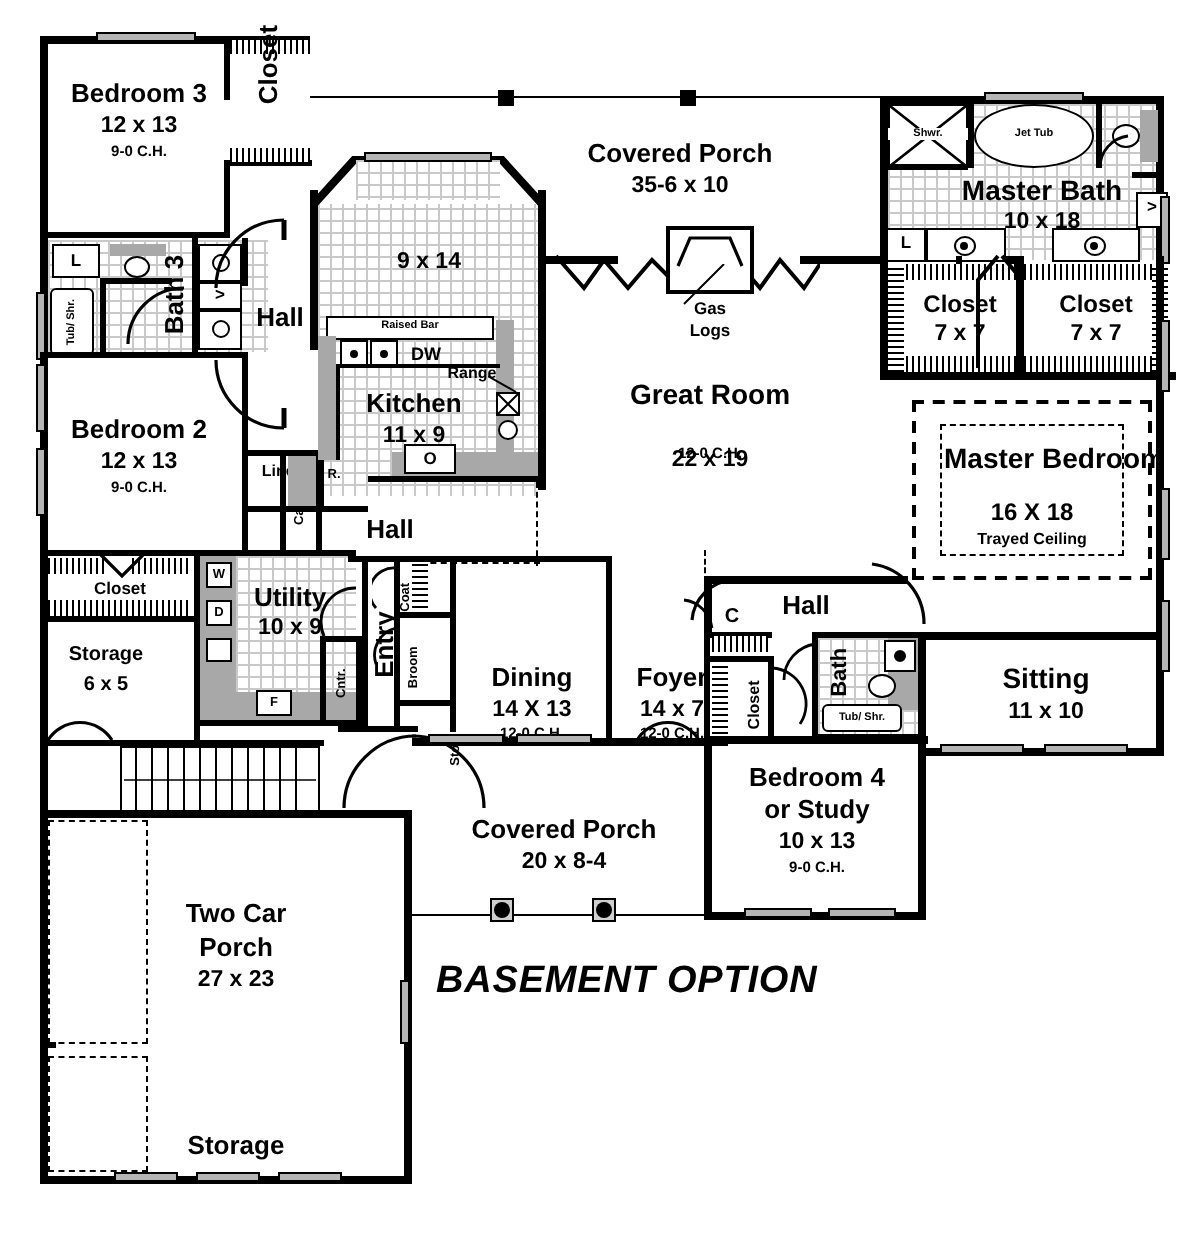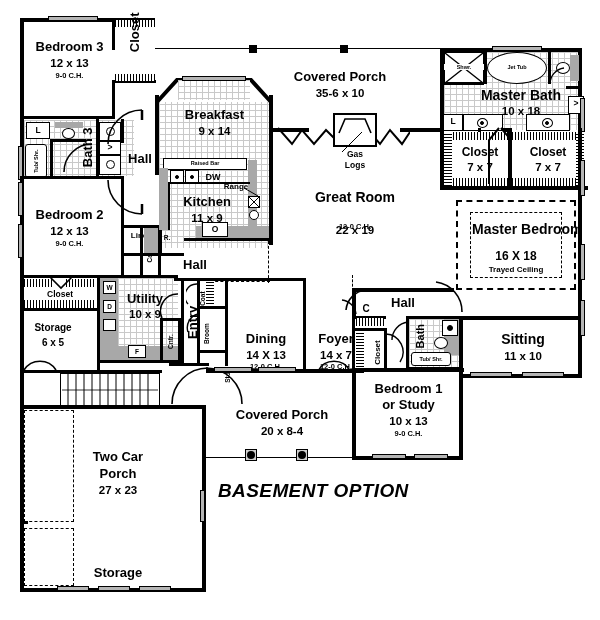--- a/index.html
+++ b/index.html
@@ -176,21 +176,20 @@
 
   <div class="w" style="left:155px;top:95px;width:4px;height:80px;"></div>
   <div class="tile" style="left:159px;top:98px;width:110px;height:150px;"></div>
 
   <svg style="position:absolute;left:155px;top:74px;width:120px;height:30px;">
     <path d="M2,28 L22,6 L96,6 L116,28" fill="#fff" stroke="#000" stroke-width="4"></path>
   </svg>
   <div class="tile" style="left:178px;top:80px;width:72px;height:20px;"></div>
   <div class="win" style="left:182px;top:76px;width:64px;height:5px;"></div>
   <div class="w" style="left:269px;top:95px;width:4px;height:150px;"></div>
-  <div class="lbl nm" style="left:162px;top:108px;width:105px;">Breakfast</div>
   <div class="lbl dim" style="left:162px;top:125px;width:105px;">9 x 14</div>
 
   <div class="box" style="left:163px;top:158px;width:84px;height:12px;"></div>
   <div class="lbl tiny" style="left:163px;top:160px;width:84px;">Raised Bar</div>
   <div class="box" style="left:170px;top:170px;width:14px;height:13px;"></div>
   <div class="circ" style="left:175px;top:175px;width:4px;height:4px;background:#000;"></div>
   <div class="box" style="left:185px;top:170px;width:14px;height:13px;"></div>
   <div class="circ" style="left:190px;top:175px;width:4px;height:4px;background:#000;"></div>
   <div class="lbl sm" style="left:200px;top:172px;width:26px;font-size:9px;">DW</div>
   <div class="wt" style="left:163px;top:170px;width:2px;height:14px;"></div>
@@ -418,21 +417,21 @@
   <div class="w" style="left:459px;top:374px;width:123px;height:4px;"></div>
   <div class="win" style="left:470px;top:372px;width:42px;height:5px;"></div>
   <div class="win" style="left:522px;top:372px;width:42px;height:5px;"></div>
 
   <div class="w" style="left:352px;top:368px;width:112px;height:4px;"></div>
   <div class="w" style="left:352px;top:368px;width:4px;height:92px;"></div>
   <div class="w" style="left:459px;top:320px;width:4px;height:140px;"></div>
   <div class="w" style="left:352px;top:456px;width:111px;height:4px;"></div>
   <div class="win" style="left:372px;top:454px;width:34px;height:5px;"></div>
   <div class="win" style="left:414px;top:454px;width:34px;height:5px;"></div>
-  <div class="lbl nm" style="left:356px;top:382px;width:105px;">Bedroom 1</div>
+  <div class="lbl nm" style="left:356px;top:382px;width:105px;">Bedroom 4</div>
   <div class="lbl nm" style="left:356px;top:398px;width:105px;">or Study</div>
   <div class="lbl dim" style="left:356px;top:415px;width:105px;">10 x 13</div>
   <div class="lbl ch" style="left:356px;top:430px;width:105px;">9-0 C.H.</div>
 
   <div class="wt" style="left:206px;top:457px;width:148px;height:1px;"></div>
   <div class="box" style="left:245px;top:449px;width:12px;height:12px;background:#cfcfcf;"></div>
   <div class="circ" style="left:247px;top:451px;width:8px;height:8px;background:#000;border:none;"></div>
   <div class="box" style="left:296px;top:449px;width:12px;height:12px;background:#cfcfcf;"></div>
   <div class="circ" style="left:298px;top:451px;width:8px;height:8px;background:#000;border:none;"></div>
   <div class="lbl nm" style="left:222px;top:408px;width:120px;">Covered Porch</div>

